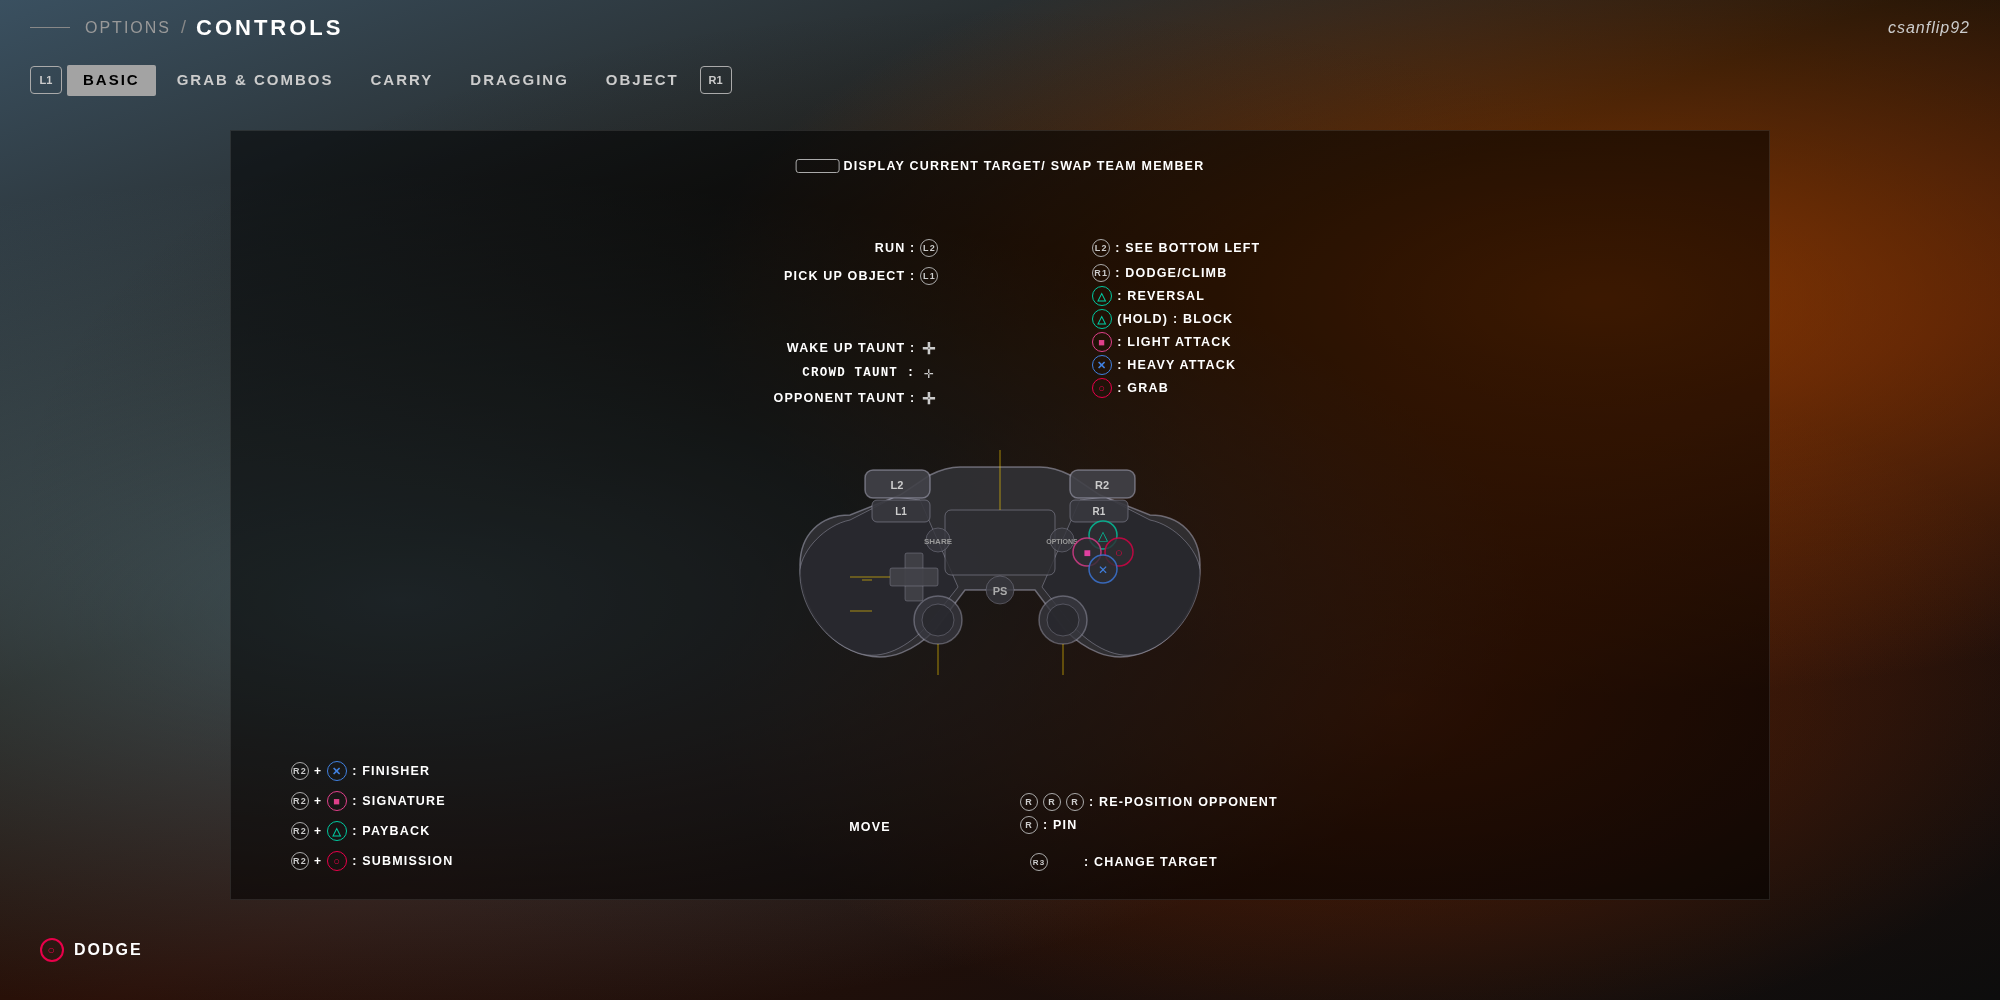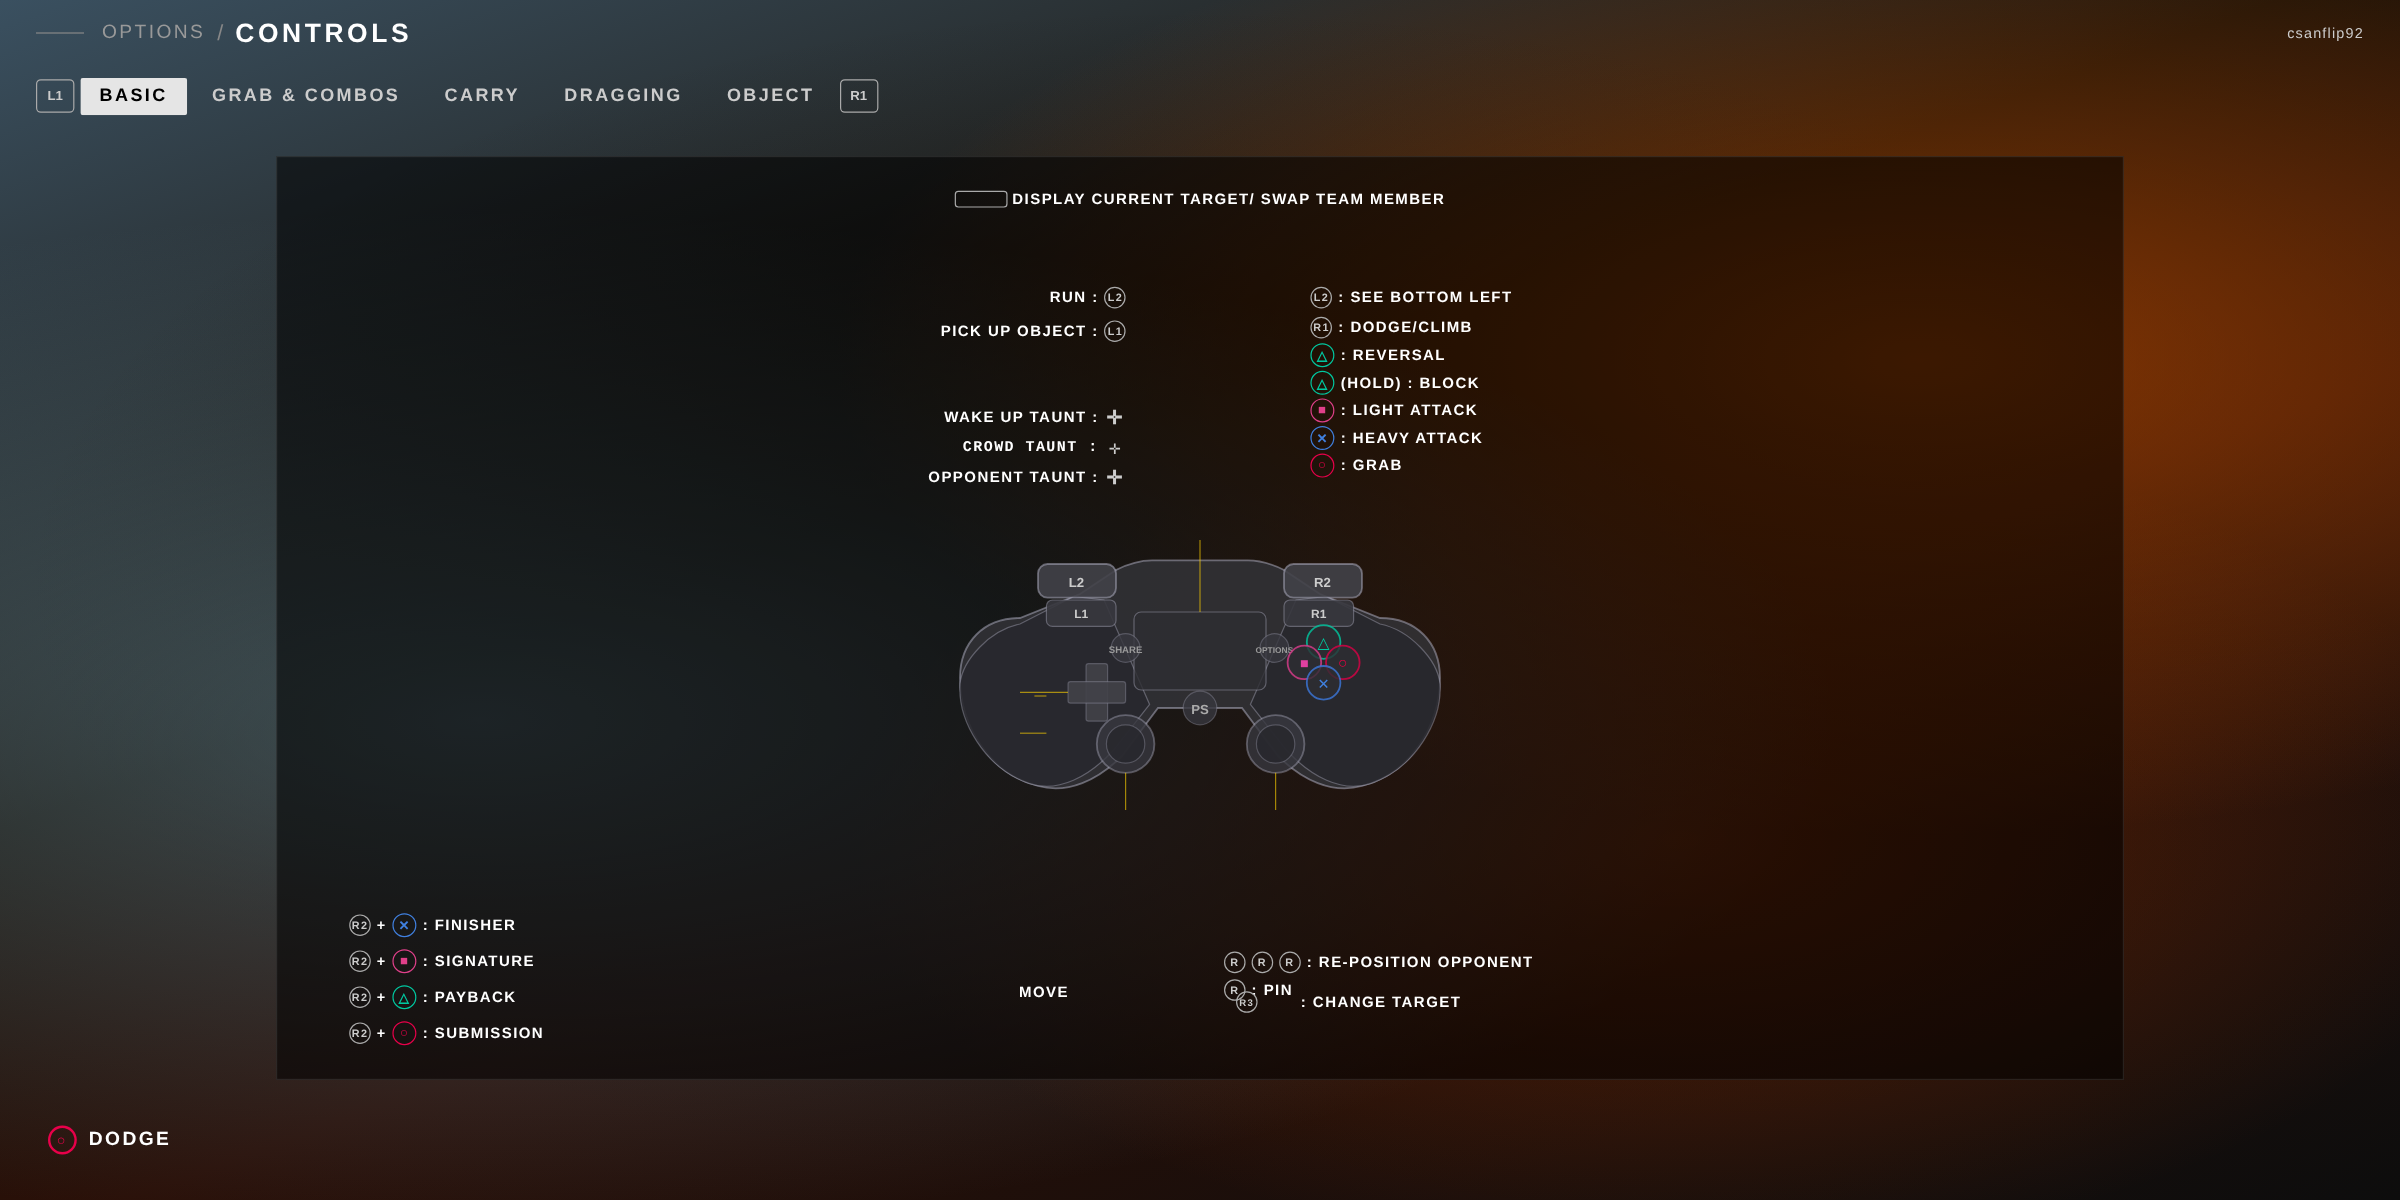--- a/index.html
+++ b/index.html
@@ -68,22 +68,23 @@
       color: #ffffff;
       font-size: 22px;
       font-weight: 700;
       letter-spacing: 3px;
       text-transform: uppercase;
     }
 
     .username {
       margin-left: auto;
       color: #cccccc;
-      font-size: 12px;
+      font-size: 16px;
       letter-spacing: 1px;
+      font-style: italic;
     }
 
     
     .tab-bar {
       position: absolute;
       top: 55px;
       left: 0;
       right: 0;
       height: 50px;
       display: flex;
@@ -113,21 +114,21 @@
       color: #cccccc;
       font-size: 15px;
       font-weight: 600;
       letter-spacing: 2px;
       text-transform: uppercase;
       cursor: pointer;
       border-bottom: 2px solid transparent;
     }
 
     .tab.active {
-      background: #e5e5e5;
+      background: #a3a3a3;
       color: #000;
       border-radius: 2px;
     }
 
     
     .main-panel {
       position: absolute;
       top: 130px;
       left: 230px;
       right: 230px;
@@ -454,21 +455,21 @@
       <span>: <span>PIN</span></span>
     </div>
 
     <div class="lbl" style="bottom: 88px; left: calc(50% + 20px);">
       <span class="badge-round" style="font-size:9px;">R</span>
       <span class="badge-round" style="font-size:9px;">R</span>
       <span class="badge-round" style="font-size:9px;">R</span>
       <span>: <span>RE-POSITION OPPONENT</span></span>
     </div>
 
-    <div class="lbl" style="bottom: 55px; left: calc(50% + 30px); gap: 36px;">
+    <div class="lbl" style="bottom: 28px; left: calc(50% + 30px); gap: 36px;">
       <span class="badge-round" style="font-size:8px;">R3</span>
       <span>: <span>CHANGE TARGET</span></span>
     </div>
 
     <div style="position:absolute; bottom: 28px; left: 60px;">
 
       <div class="lbl" style="position:relative; margin-bottom: 10px;">
         <span class="badge-round" style="font-size:9px;">R2</span>
         <span style="font-size:12px;">+</span>
         <span class="btn-icon cross">✕</span>

